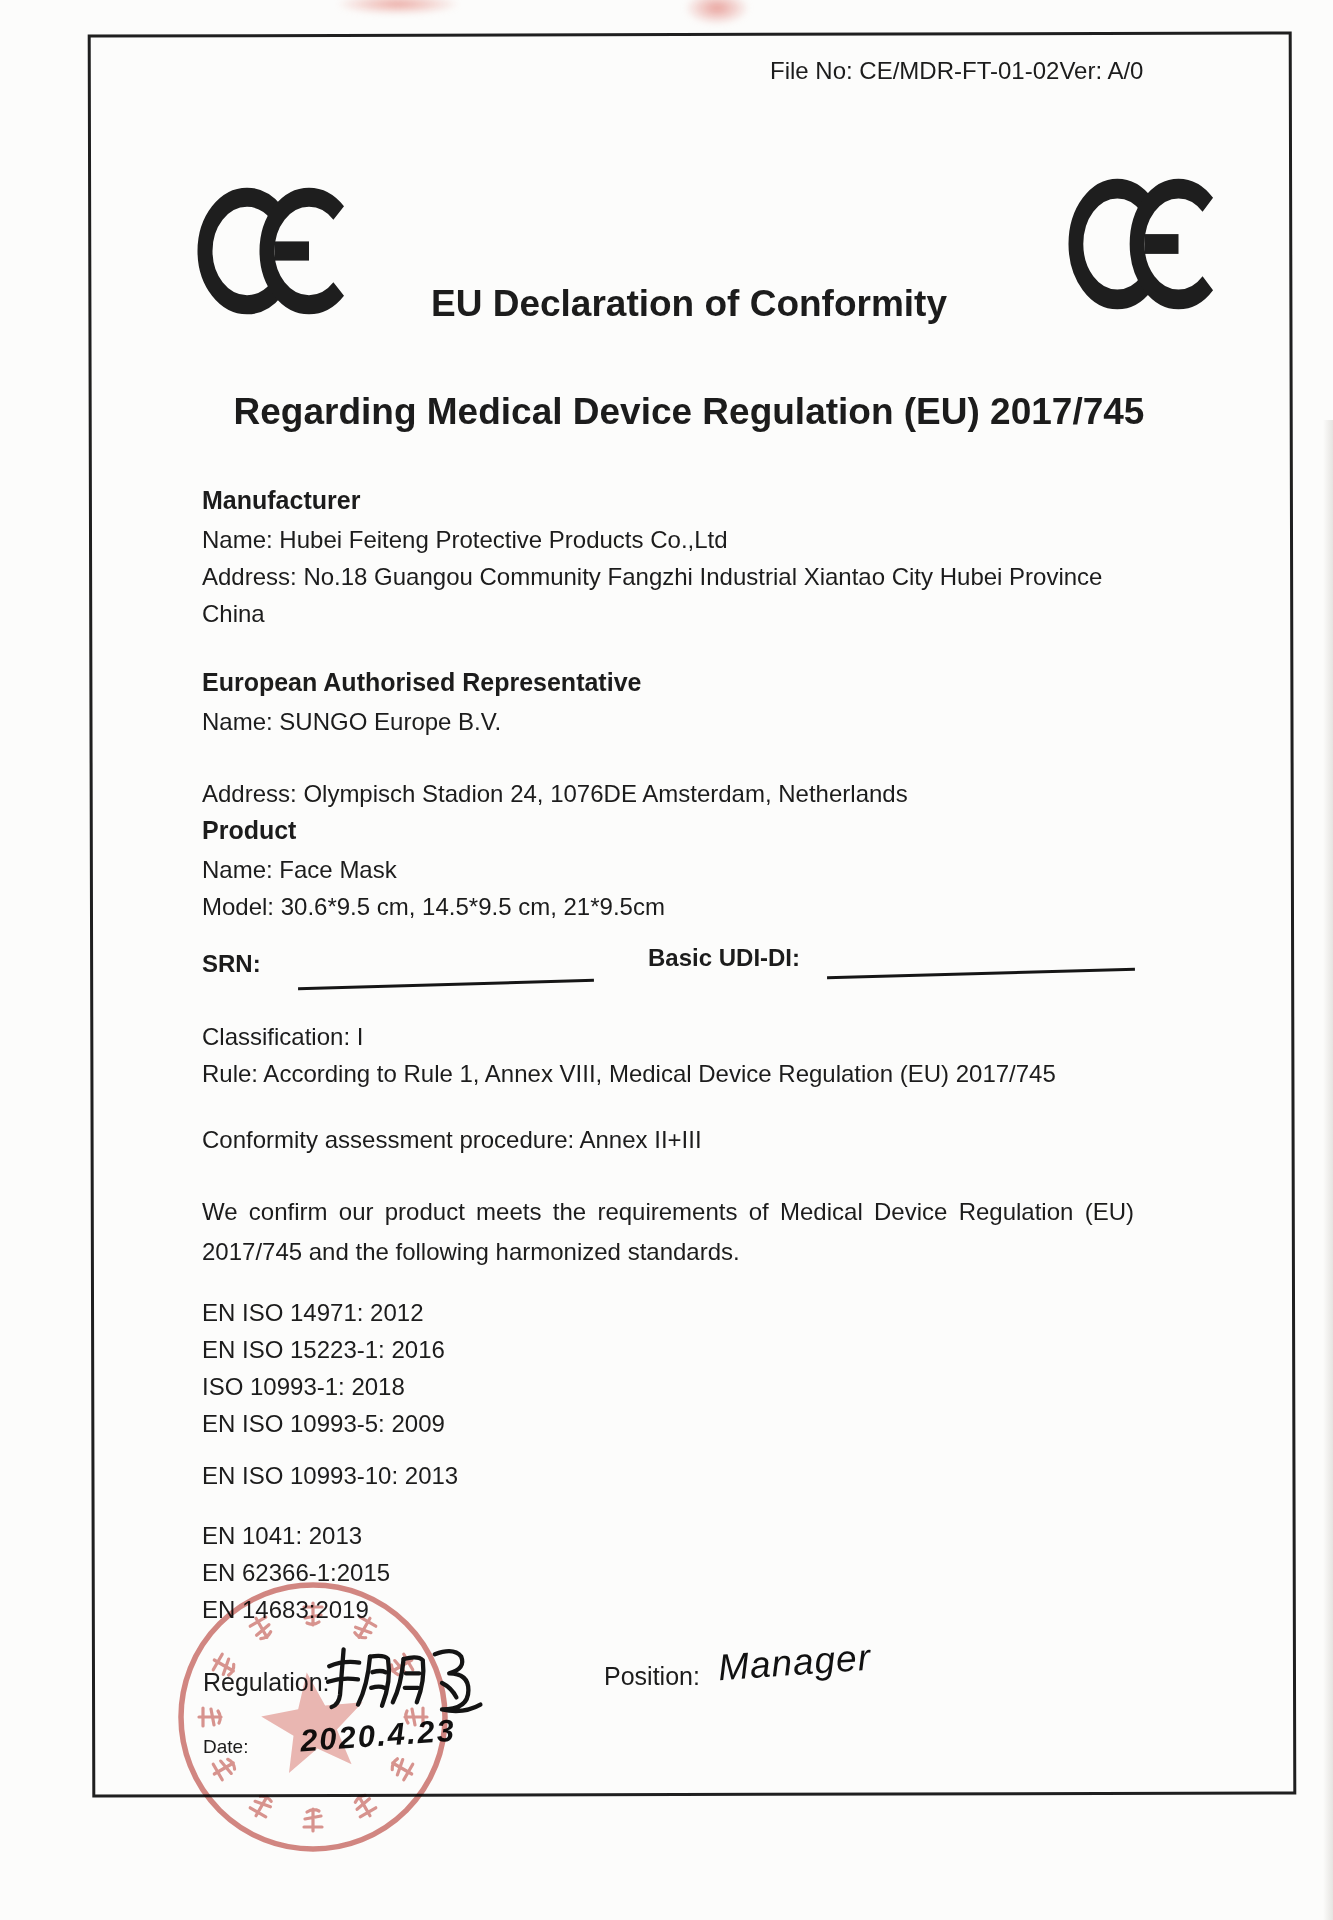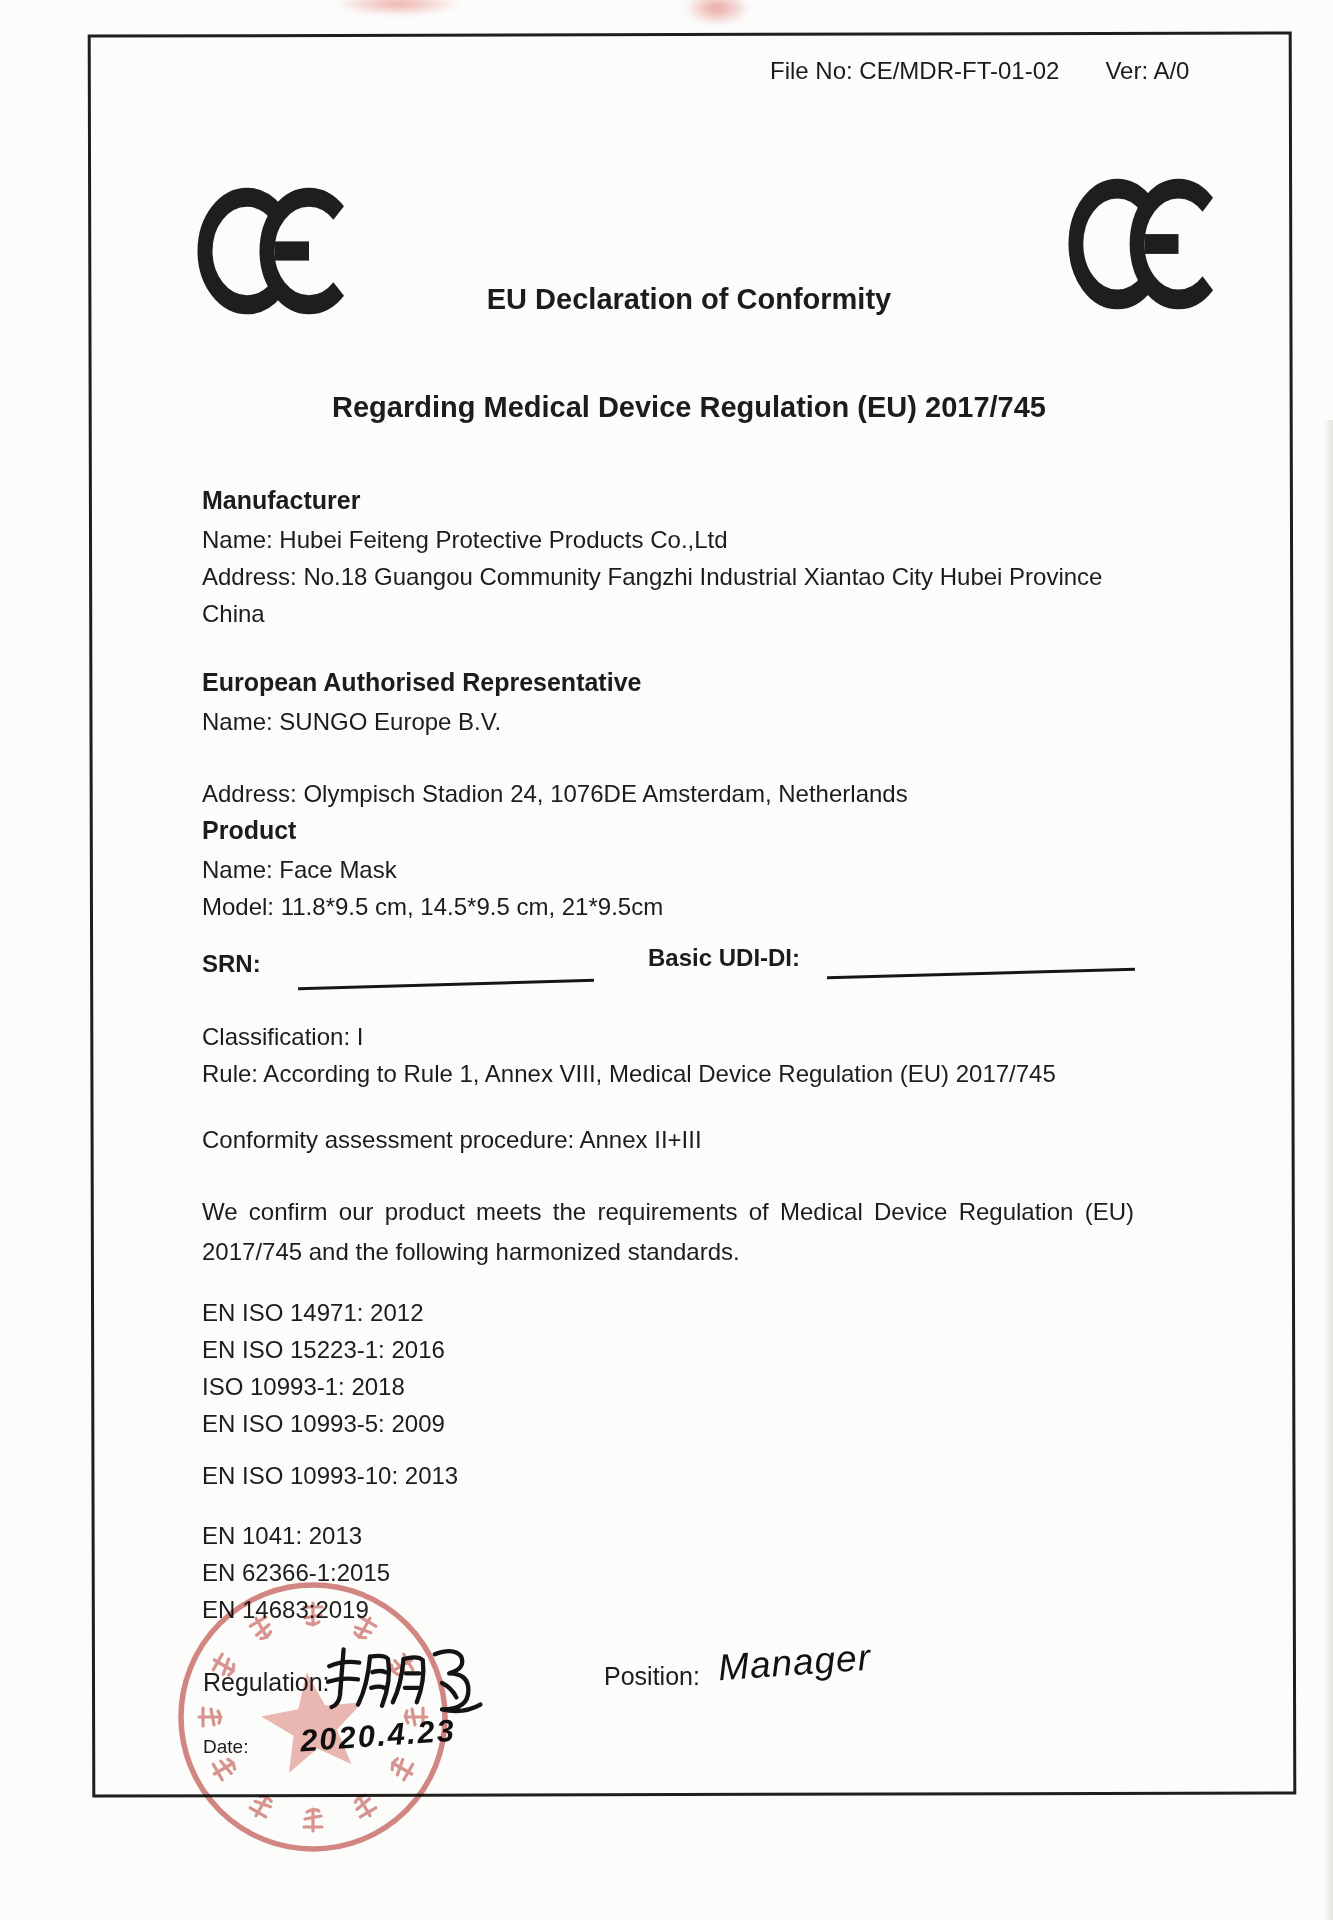--- a/index.html
+++ b/index.html
@@ -12,23 +12,23 @@
   
   .frame{
     position:absolute;left:90px;top:33px;width:1198px;height:1757px;
     border:3px solid #1f1f1f;
     transform:rotate(-0.15deg);
     background:transparent;
   }
   .txt{position:absolute;white-space:nowrap;}
   .body-line{font-size:24px;}
   .heading{font-size:25px;font-weight:bold;}
-  .titleband{position:absolute;left:90px;width:1198px;text-align:center;font-weight:bold;font-size:29px;}
+  .titleband{position:absolute;left:90px;width:1198px;text-align:center;font-weight:bold;font-size:37px;}
   .fileline{position:absolute;top:57px;left:770px;font-size:24px;}
-  .fileline .ver{margin-left:46px;}
+  .fileline .ver{}
   .ce{position:absolute;}
   .para{
     position:absolute;left:202px;width:932px;font-size:24px;line-height:40px;
     text-align:justify;text-align-last:left;white-space:normal;
   }
   .stdlist{position:absolute;left:202px;top:1294px;font-size:24px;}
   .stdlist div{line-height:37px;}
   .gap1{margin-top:15px;}
   .gap2{margin-top:23px;}
   .blank-line{position:absolute;border-top:3px solid #161616;}
@@ -80,21 +80,21 @@
   <div class="txt body-line" style="left:202px;top:526px;">Name: Hubei Feiteng Protective Products Co.,Ltd</div>
   <div class="txt body-line" style="left:202px;top:563px;">Address: No.18 Guangou Community Fangzhi Industrial Xiantao City Hubei Province</div>
   <div class="txt body-line" style="left:202px;top:600px;">China</div>
 
   <div class="txt heading" style="left:202px;top:668px;">European Authorised Representative</div>
   <div class="txt body-line" style="left:202px;top:708px;">Name: SUNGO Europe B.V.</div>
   <div class="txt body-line" style="left:202px;top:780px;">Address:  Olympisch Stadion 24, 1076DE Amsterdam, Netherlands</div>
 
   <div class="txt heading" style="left:202px;top:816px;">Product</div>
   <div class="txt body-line" style="left:202px;top:856px;">Name: Face Mask</div>
-  <div class="txt body-line" style="left:202px;top:893px;">Model: 11.8*9.5 cm, 14.5*9.5 cm, 21*9.5cm</div>
+  <div class="txt body-line" style="left:202px;top:893px;">Model: 30.6*9.5 cm, 14.5*9.5 cm, 21*9.5cm</div>
 
   <div class="txt body-line" style="left:202px;top:950px;font-weight:bold;">SRN:</div>
   <div class="blank-line" style="left:298px;top:983px;width:296px;transform:rotate(-1.6deg);"></div>
   <div class="txt body-line" style="left:648px;top:944px;font-weight:bold;">Basic UDI-DI:</div>
   <div class="blank-line" style="left:827px;top:972px;width:308px;transform:rotate(-1.6deg);"></div>
 
   <div class="txt body-line" style="left:202px;top:1023px;">Classification: I</div>
   <div class="txt body-line" style="left:202px;top:1060px;">Rule: According to Rule 1, Annex VIII, Medical Device Regulation (EU) 2017/745</div>
   <div class="txt body-line" style="left:202px;top:1126px;">Conformity assessment procedure: Annex II+III</div>
 

